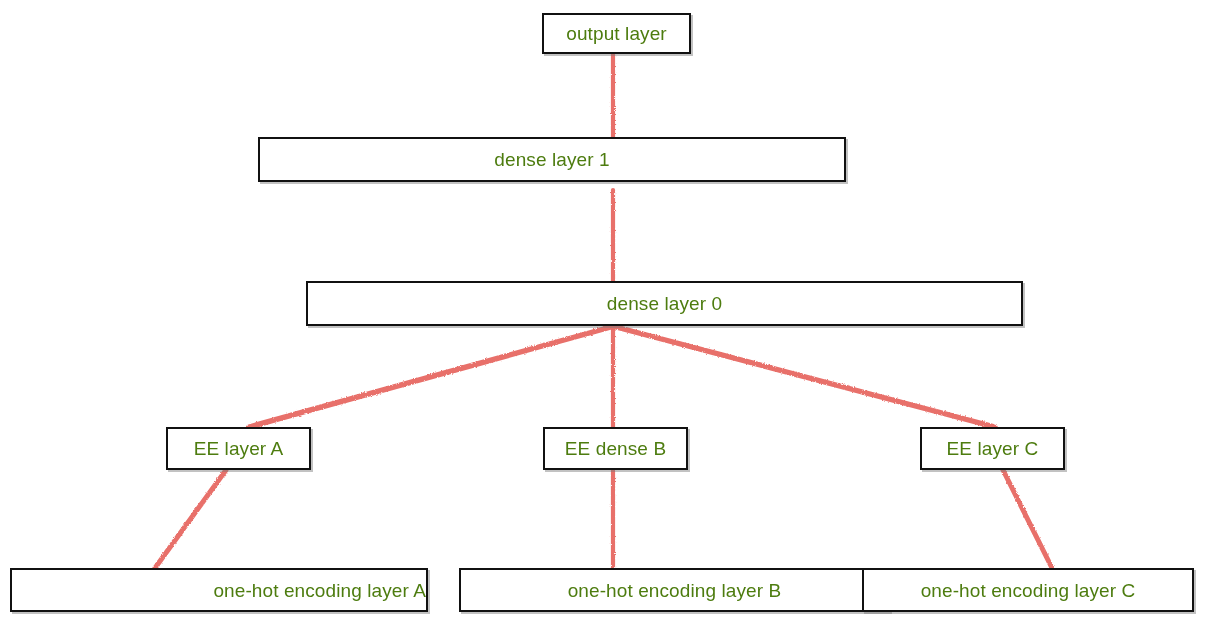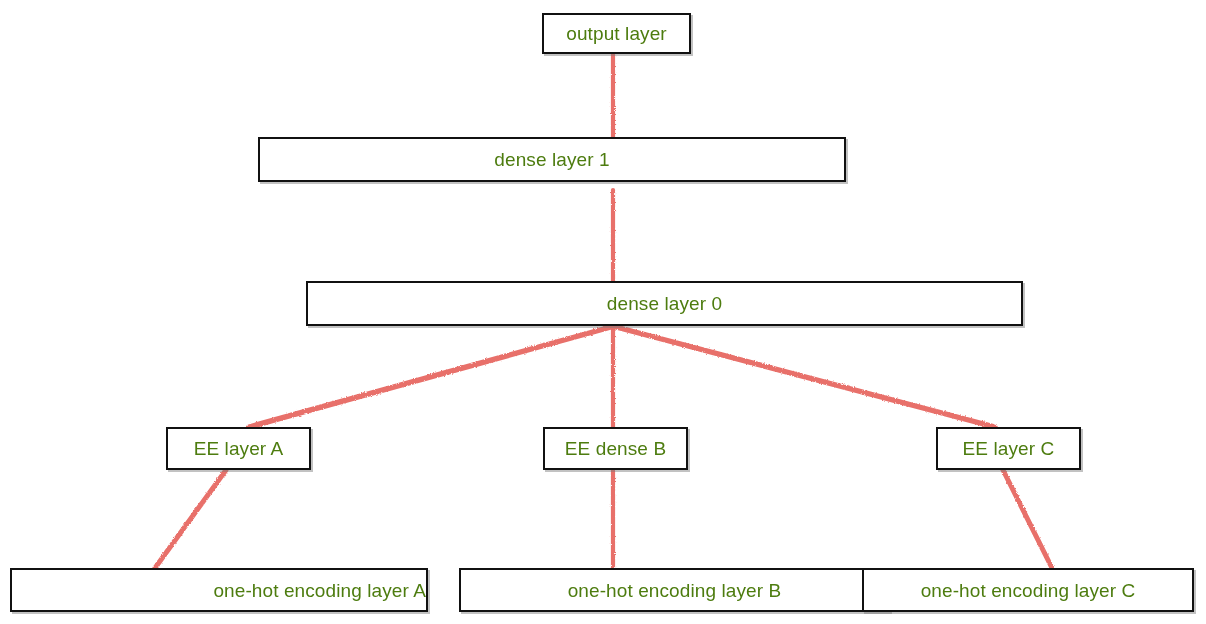--- a/index.html
+++ b/index.html
@@ -46,21 +46,21 @@
     white-space: nowrap;
     letter-spacing: 0.1px;
   }
 
   
   #node-output        { left: 542px;  top: 13px;  width: 149px; height: 41px; }
   #node-dense1        { left: 258px;  top: 137px; width: 588px; height: 45px; }
   #node-dense0        { left: 258px;  top: 281px; width: 717px; height: 45px; margin-left: 48px; }
   #node-ee-a          { left: 166px;  top: 427px; width: 145px; height: 43px; }
   #node-ee-b          { left: 543px;  top: 427px; width: 145px; height: 43px; }
-  #node-ee-c          { left: 920px;  top: 427px; width: 145px; height: 43px; margin-left: 16px; }
+  #node-ee-c          { left: 920px;  top: 427px; width: 145px; height: 43px; }
   #node-onehot-a      { left: 10px;   top: 568px; width: 418px; height: 44px; justify-content: flex-end; }
   #node-onehot-b      { left: 459px;  top: 568px; width: 431px; height: 44px; }
   #node-onehot-c      { left: 862px;  top: 568px; width: 332px; height: 44px; }
 </style>
 </head>
 <body>
 
 <div id="canvas">
 
   <svg id="edges" viewBox="0 0 1206 624" width="1206" height="624" xmlns="http://www.w3.org/2000/svg">

